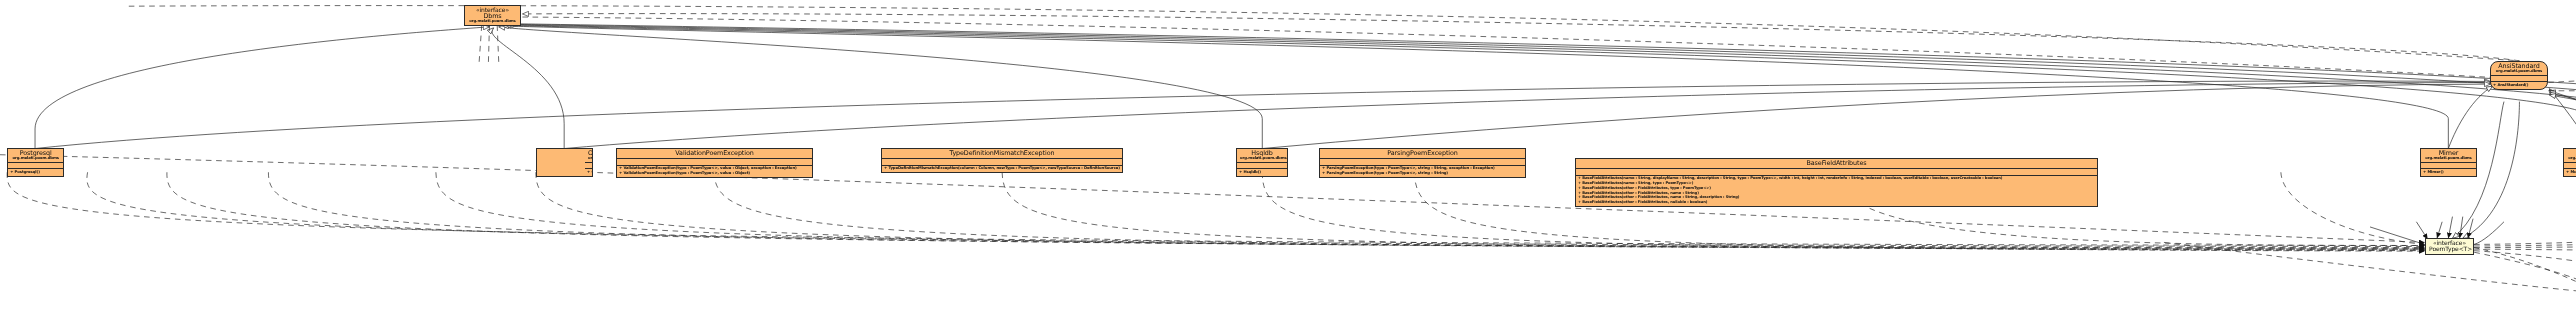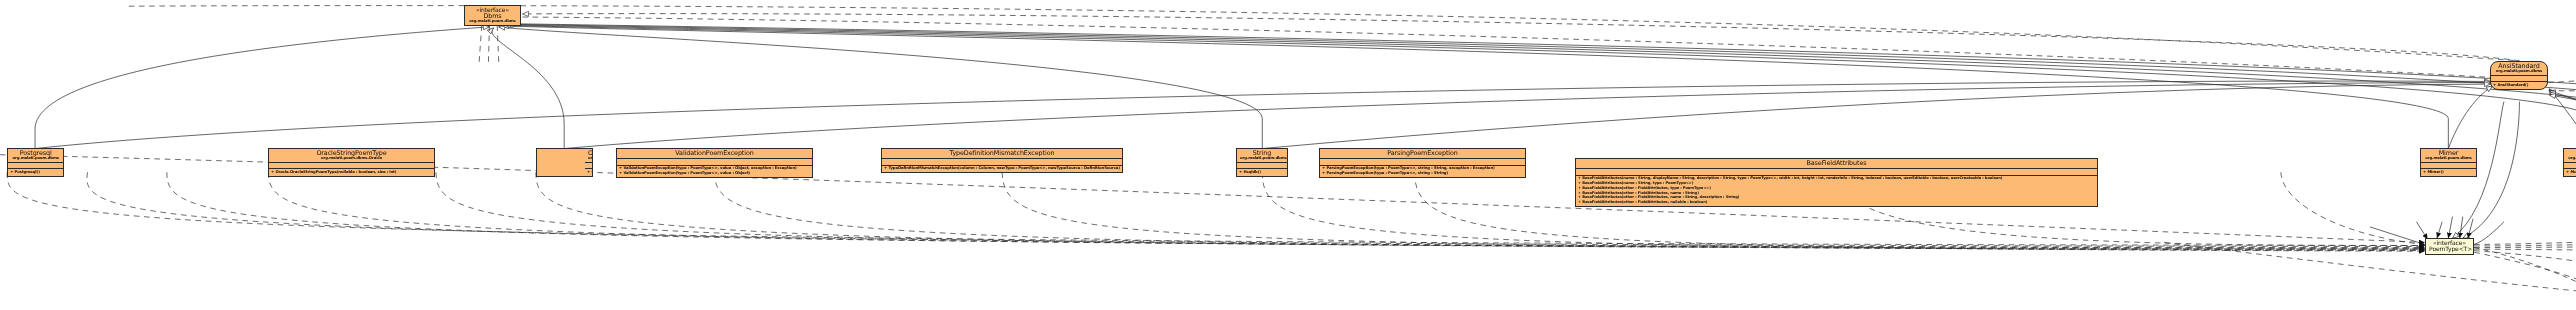--- a/index.html
+++ b/index.html
@@ -224,30 +224,20 @@
       <span class="cls-name">Postgresql</span>
       <span class="pkg-name">org.melati.poem.dbms</span>
     </div>
     <div class="node-body node-attrs"></div>
     <div class="node-body node-ops">
       <span class="op">+ Postgresql()</span>
     </div>
   </div>
 
 
-  <div class="node" style="left:268px; top:148px; width:167px;">
-    <div class="node-header">
-      <span class="cls-name">OracleStringPoemType</span>
-      <span class="pkg-name">org.melati.poem.dbms.Oracle</span>
-    </div>
-    <div class="node-body node-attrs"></div>
-    <div class="node-body node-ops">
-      <span class="op">+ Oracle.OracleStringPoemType(nullable : boolean, size : int)</span>
-    </div>
-  </div>
 
   <div class="node" style="left:536px; top:148px; width:57px;padding-left:48px;">
     <div class="node-header">
       <span class="cls-name">Oracle</span>
       <span class="pkg-name">org.melati.poem.dbms</span>
     </div>
     <div class="node-body node-attrs"></div>
     <div class="node-body node-ops">
       <span class="op">+ Oracle()</span>
     </div>
@@ -269,21 +259,21 @@
       <span class="cls-name">TypeDefinitionMismatchException</span>
     </div>
     <div class="node-body node-attrs"></div>
     <div class="node-body node-ops">
       <span class="op">+ TypeDefinitionMismatchException(column : Column, newType : PoemType&lt;&gt;, newTypeSource : DefinitionSource)</span>
     </div>
   </div>
 
   <div class="node" style="left:1236px; top:148px; width:52px;">
     <div class="node-header">
-      <span class="cls-name">String</span>
+      <span class="cls-name">Hsqldb</span>
       <span class="pkg-name">org.melati.poem.dbms</span>
     </div>
     <div class="node-body node-attrs"></div>
     <div class="node-body node-ops">
       <span class="op">+ Hsqldb()</span>
     </div>
   </div>
 
   <div class="node" style="left:1319px; top:148px; width:207px;">
     <div class="node-header">

